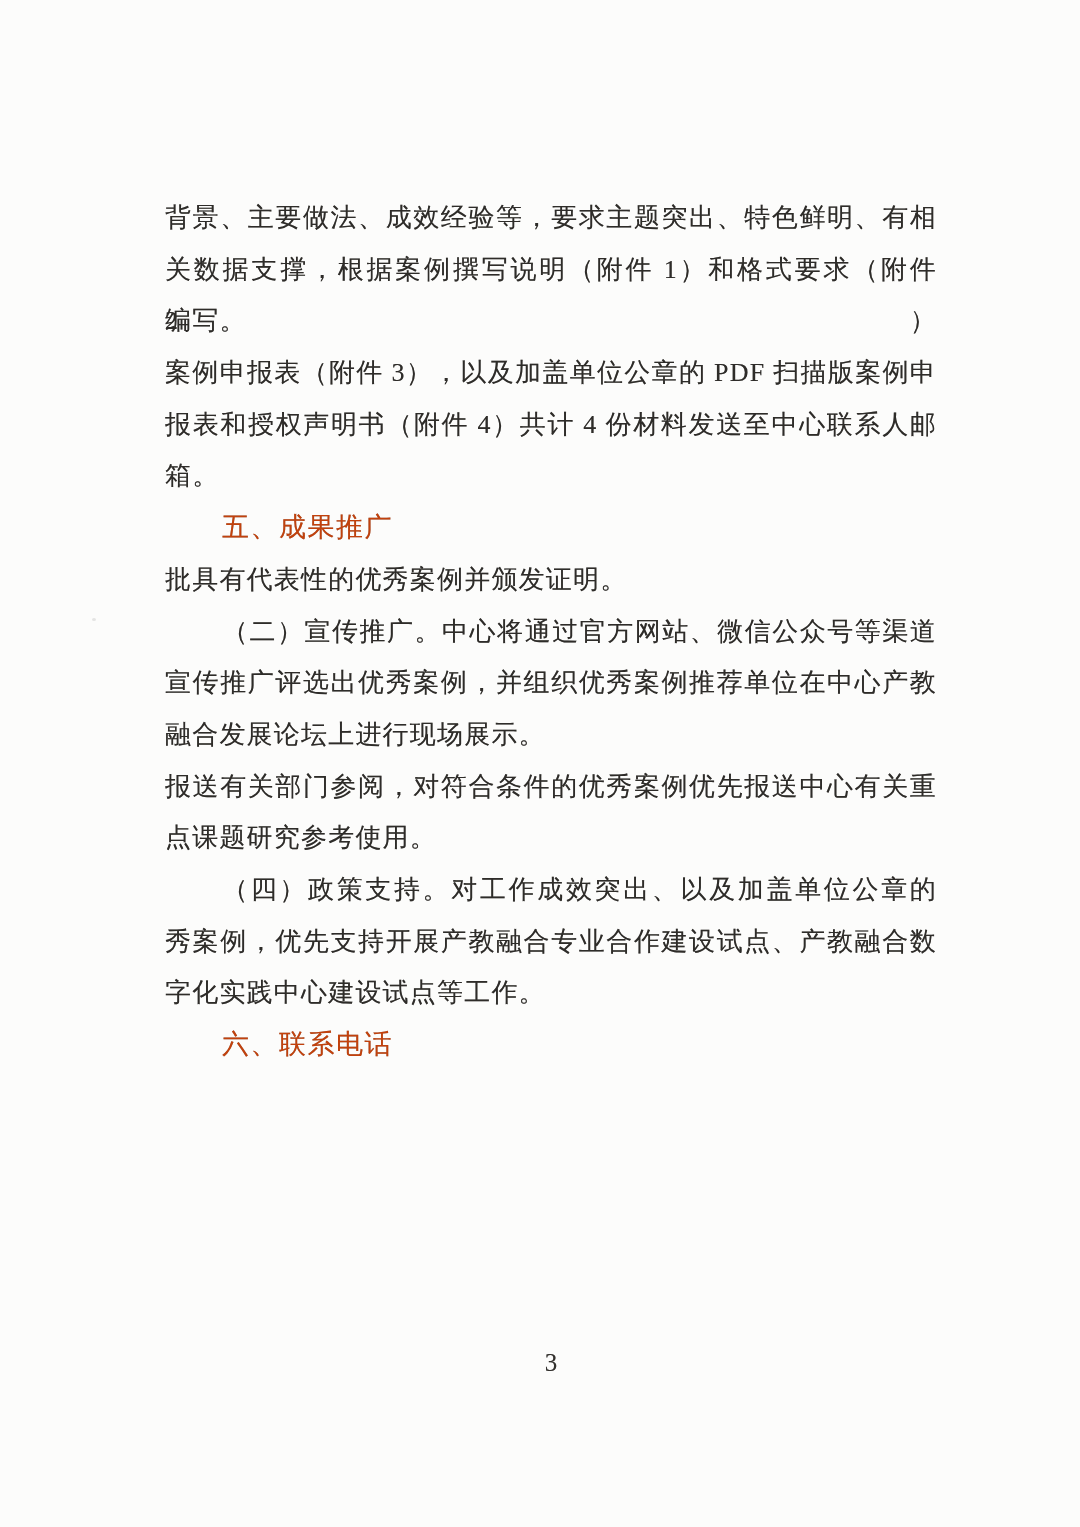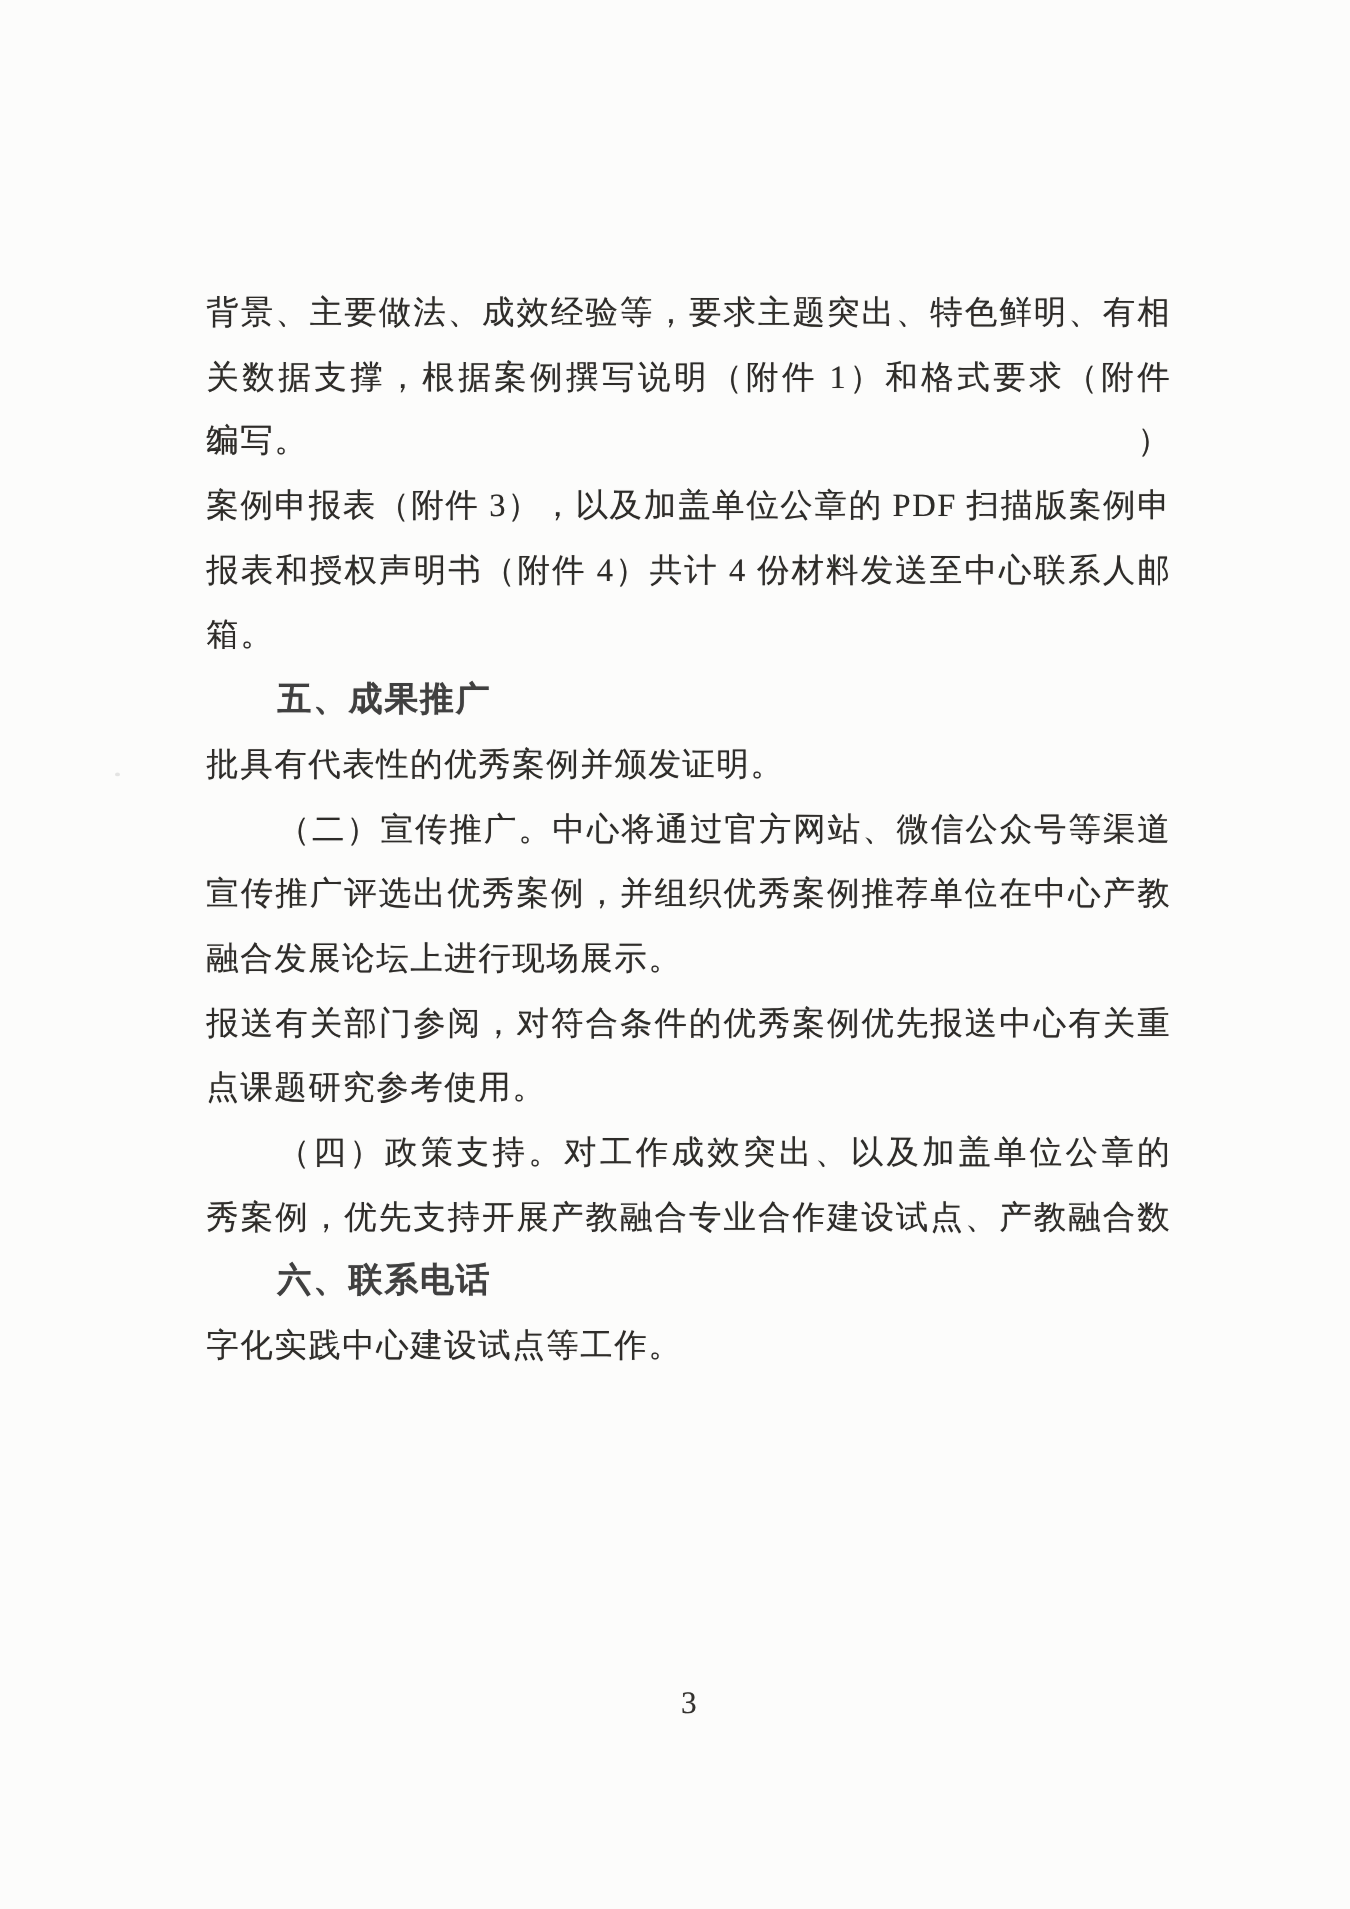--- a/index.html
+++ b/index.html
@@ -8,21 +8,21 @@
     width:1080px;
     height:1527px;
     background:#fcfcfb;
     overflow:hidden;
     font-family:"Liberation Serif","DejaVu Serif",serif;
     color:#2e2c29;
   }
   .text-block{
     position:absolute;
     left:165px;
-    top:224px;
+    top:192px;
     width:772px;
   }
   .line{
     height:51.7px;
     line-height:51.7px;
     font-size:26px;
     letter-spacing:1.2px;
     white-space:nowrap;
     text-shadow:0 0 0.6px rgba(45,43,40,0.45);
   }
@@ -30,24 +30,24 @@
     white-space:normal;
     text-align:justify;
     text-align-last:justify;
     -moz-text-align-last:justify;
   }
   .indent{
     padding-left:57px;
   }
   .heading{
     font-family:"Liberation Sans","DejaVu Sans",sans-serif;
-    font-weight:700;
+    font-weight:400;
     font-size:27px;
     letter-spacing:1.5px;
-    color:#404040;
+    color:#c2410c;
   }
   .page-number{
     position:absolute;
     left:165px;
     top:1337px;
     width:772px;
     height:52px;
     line-height:52px;
     text-align:center;
     font-size:25px;
@@ -76,20 +76,20 @@
     <div class="line">箱。</div>
     <div class="line heading indent">五、成果推广</div>
     <div class="line">批具有代表性的优秀案例并颁发证明。</div>
     <div class="line just indent">（二）宣传推广。中心将通过官方网站、微信公众号等渠道</div>
     <div class="line just">宣传推广评选出优秀案例，并组织优秀案例推荐单位在中心产教</div>
     <div class="line">融合发展论坛上进行现场展示。</div>
     <div class="line just">报送有关部门参阅，对符合条件的优秀案例优先报送中心有关重</div>
     <div class="line">点课题研究参考使用。</div>
     <div class="line just indent">（四）政策支持。对工作成效突出、以及加盖单位公章的</div>
     <div class="line just">秀案例，优先支持开展产教融合专业合作建设试点、产教融合数</div>
+    <div class="line">字化实践中心建设试点等工作。</div>
     <div class="line heading indent">六、联系电话</div>
-    <div class="line">字化实践中心建设试点等工作。</div>
   </div>
 
   <div class="page-number">3</div>
 
   <div class="speck speck-a"></div>
 </div>
 
 </body></html>

